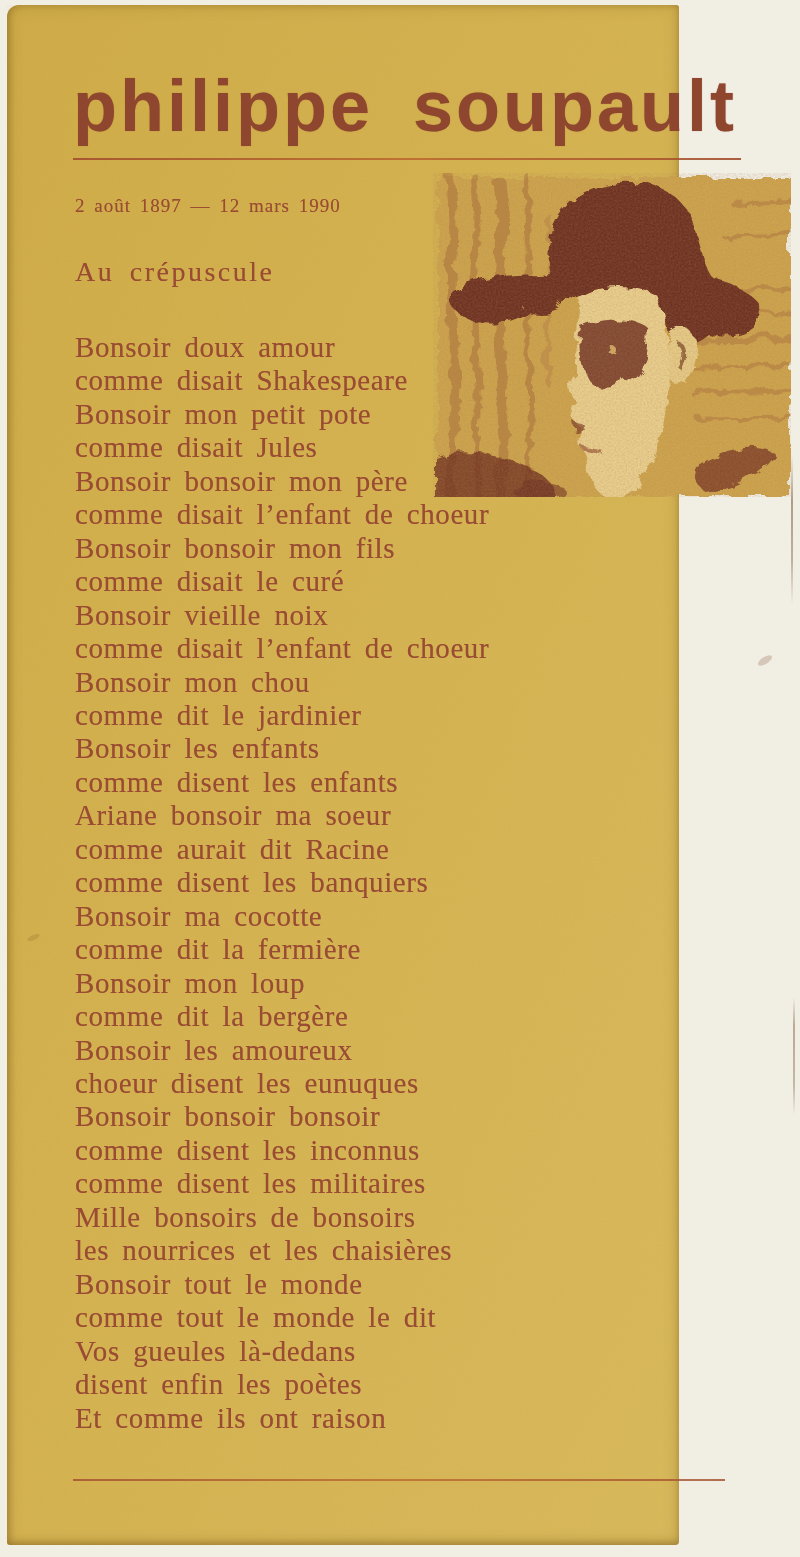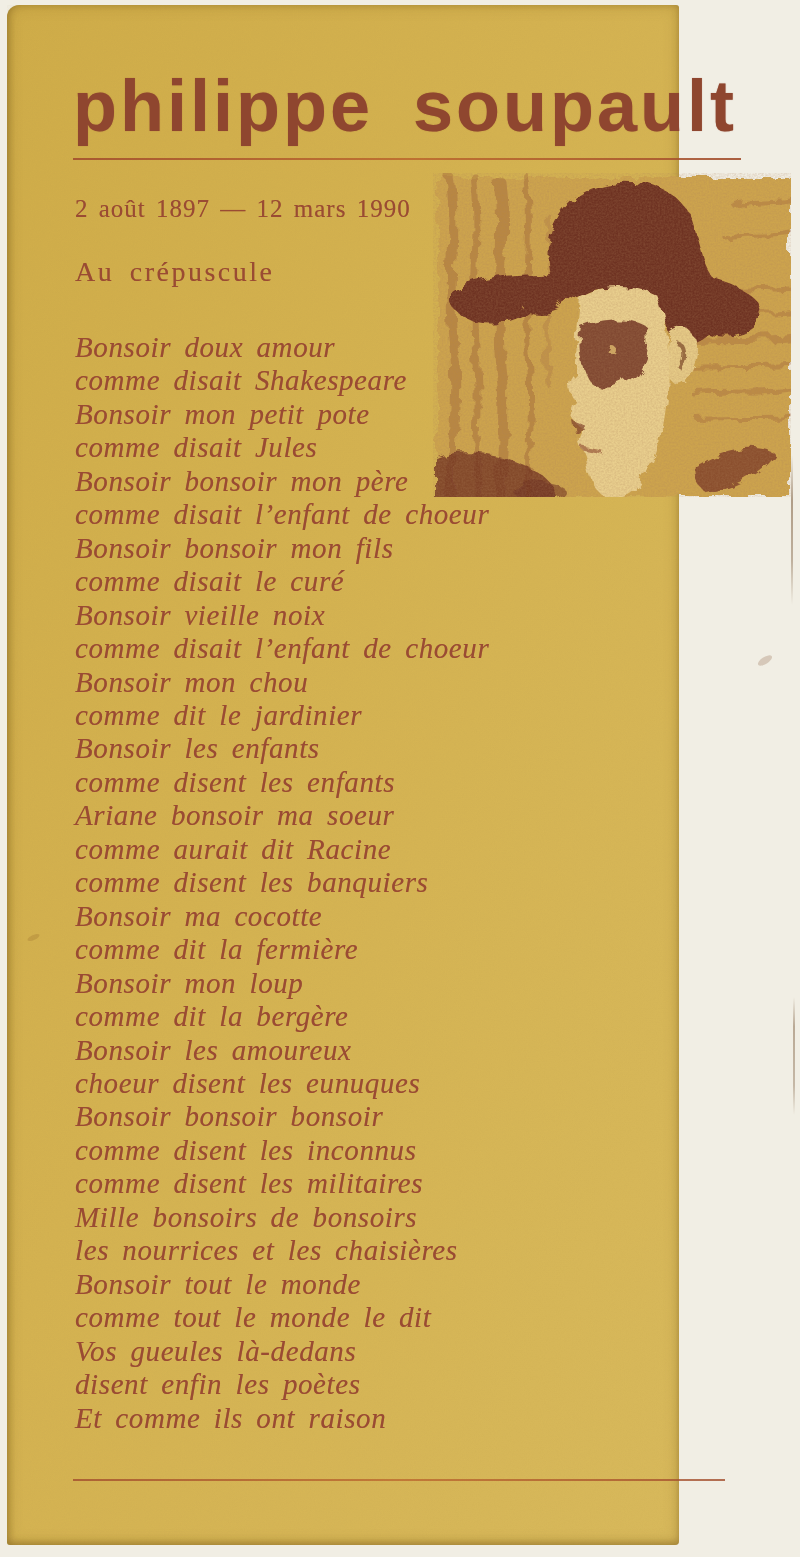--- a/index.html
+++ b/index.html
@@ -24,37 +24,36 @@
     letter-spacing:3px;word-spacing:17px;
     color:var(--title-ink,#8f462f);
     text-shadow:0 0 1px rgba(143,70,47,.55);
     white-space:nowrap;
   }
   .rule{position:absolute;background:linear-gradient(90deg,rgba(163,79,46,.9),rgba(183,92,40,.75) 50%,rgba(163,79,46,.9));}
   .rule-top{left:66px;top:153px;width:668px;height:2px;}
   .rule-bottom{left:66px;top:1474px;width:652px;height:1.5px;opacity:.9;}
   .dates{
     position:absolute;left:68px;top:190px;
-    font-size:25px;letter-spacing:1px;word-spacing:3px;
+    font-size:19px;letter-spacing:1px;word-spacing:3px;
     color:var(--ink,#9a4b33);white-space:nowrap;
     text-shadow:0 0 .5px rgba(154,75,51,.5);
   }
   .poem-title{
     position:absolute;left:68px;top:251px;
     font-size:28px;letter-spacing:2.5px;word-spacing:6px;
     color:var(--ink,#9a4b33);white-space:nowrap;
     text-shadow:0 0 .5px rgba(154,75,51,.5);
   }
   .poem{
     position:absolute;left:68px;top:326px;width:520px;
     font-size:29px;line-height:33.45px;
     letter-spacing:.6px;word-spacing:5.5px;
     color:var(--ink,#9a4b33);
     text-shadow:0 0 .5px rgba(154,75,51,.5);
-    font-style:italic;
   }
   .poem-line{white-space:nowrap;}
   .portrait{position:absolute;left:426px;top:168px;width:358px;height:324px;margin:0;}
   .portrait svg{display:block;width:100%;height:100%;}
   .fold{position:absolute;width:2px;border-radius:2px;pointer-events:none;}
   .fold-1{left:784px;top:450px;height:150px;
     background:linear-gradient(180deg,transparent,rgba(96,58,22,.45) 30%,rgba(96,58,22,.35) 70%,transparent);}
   .fold-2{left:786px;top:992px;height:118px;
     background:linear-gradient(180deg,transparent,rgba(96,58,22,.38) 25%,rgba(96,58,22,.3) 75%,transparent);}
   .smudge{position:absolute;border-radius:50%;pointer-events:none;}

